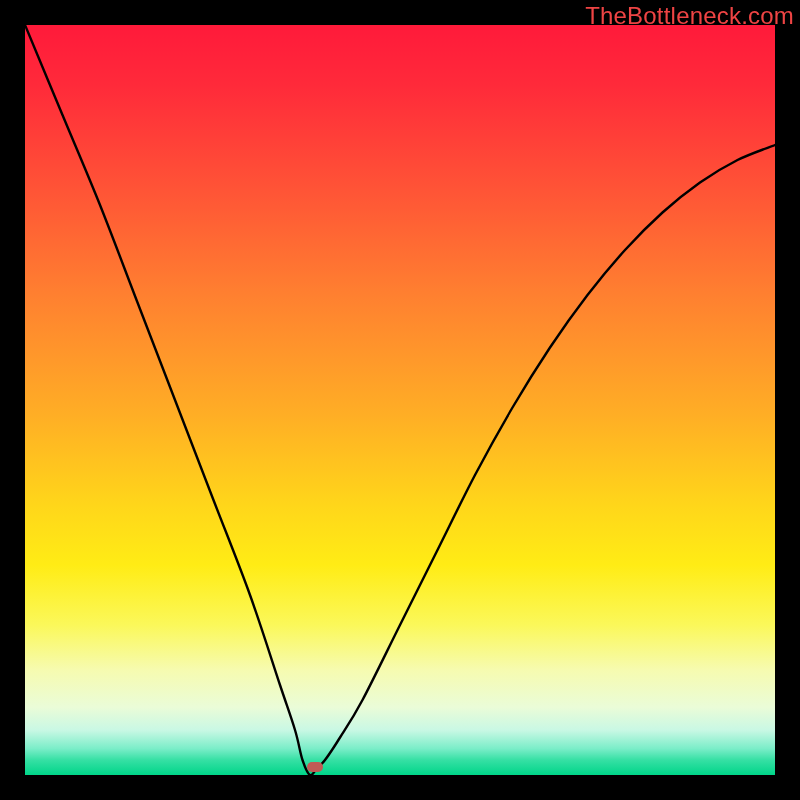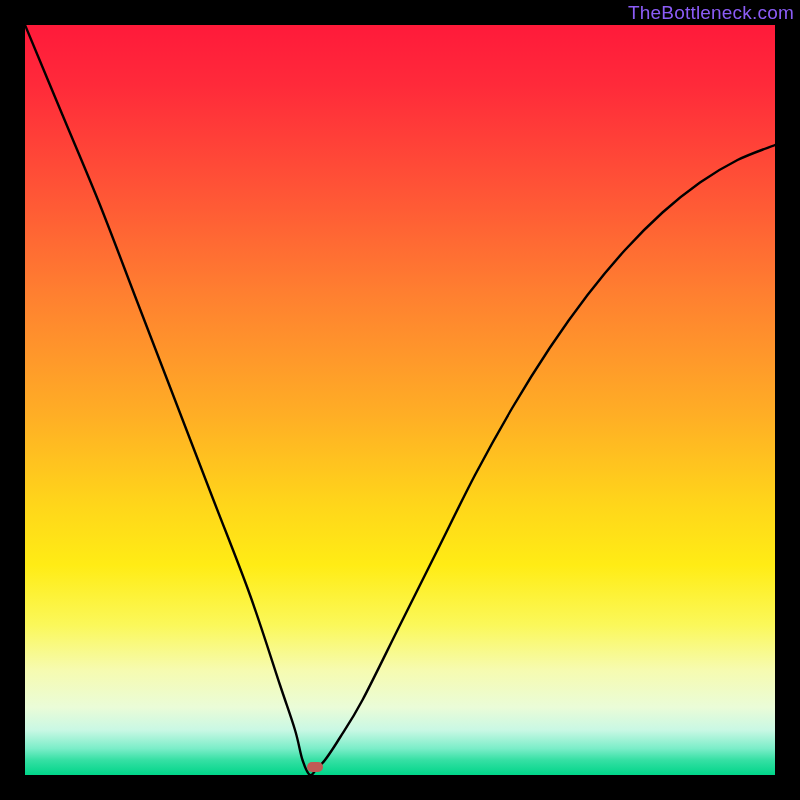--- a/index.html
+++ b/index.html
@@ -55,22 +55,22 @@
     width: 16px;
     height: 10px;
     border-radius: 5px;
     background: #c15a55;
     transform: translate(-50%, -50%);
   }
   .watermark {
     position: absolute;
     top: 2px;
     right: 6px;
-    color: #8b5cf6;
-    font-size: 19px;
+    color: #ef4444;
+    font-size: 24px;
     letter-spacing: 0.2px;
     font-weight: 500;
   }
 </style>
 </head>
 <body>
 
 <div class="watermark">TheBottleneck.com</div>
 
 <div class="frame">

